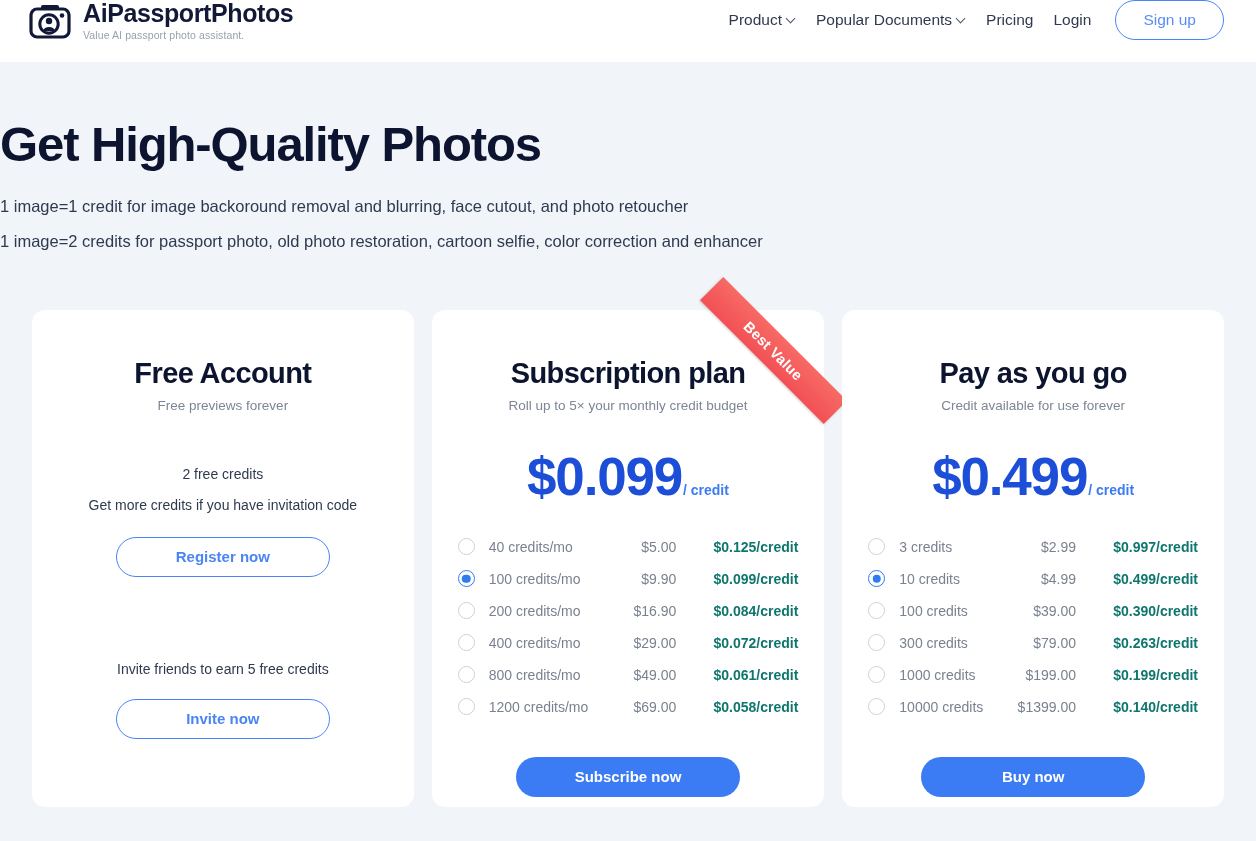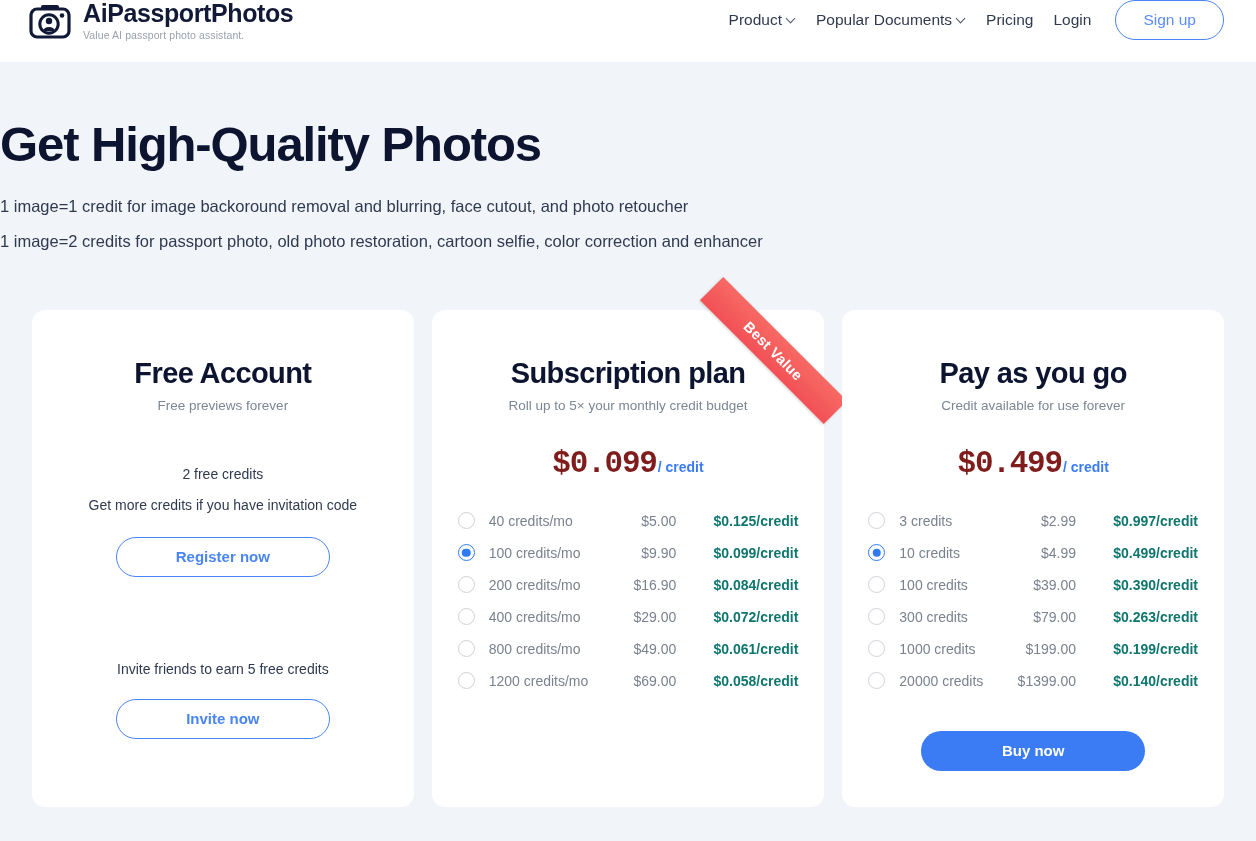--- a/index.html
+++ b/index.html
@@ -165,25 +165,24 @@
   }
 
   
   .price-row {
     text-align: center;
     margin-top: 33px;
     white-space: nowrap;
   }
 
   .price-amount {
-    font-size: 31px;
-    font-weight: 700;
-    color: #7f1d1d;
+    font-size: 53px;
+    font-weight: 700;
+    color: #1d4ed8;
     letter-spacing: -1.2px;
-    font-family: Liberation Mono, monospace;
   }
 
   .price-unit {
     font-size: 14px;
     font-weight: 700;
     color: #3b7bf3;
     margin-left: 1px;
   }
 
   
@@ -445,20 +444,23 @@
           <span class="option-unit">$0.061/credit</span>
         </div>
         <div class="option-row">
           <span class="radio"></span>
           <span class="option-label">1200 credits/mo</span>
           <span class="option-price">$69.00</span>
           <span class="option-unit">$0.058/credit</span>
         </div>
       </div>
 
+    <div class="cta-wrap">
+      <button class="cta-solid">Subscribe now</button>
+    </div>
   </div>
 
   <div class="card">
     <h2 class="card-title">Pay as you go</h2>
     <p class="card-sub">Credit available for use forever</p>
 
     <div class="price-row">
       <span class="price-amount">$0.499</span><span class="price-unit">/ credit</span>
     </div>
 
@@ -488,21 +490,21 @@
           <span class="option-unit">$0.263/credit</span>
         </div>
         <div class="option-row">
           <span class="radio"></span>
           <span class="option-label">1000 credits</span>
           <span class="option-price">$199.00</span>
           <span class="option-unit">$0.199/credit</span>
         </div>
         <div class="option-row">
           <span class="radio"></span>
-          <span class="option-label">20000 credits</span>
+          <span class="option-label">10000 credits</span>
           <span class="option-price">$1399.00</span>
           <span class="option-unit">$0.140/credit</span>
         </div>
       </div>
 
     <div class="cta-wrap">
       <button class="cta-solid">Buy now</button>
     </div>
   </div>
 

